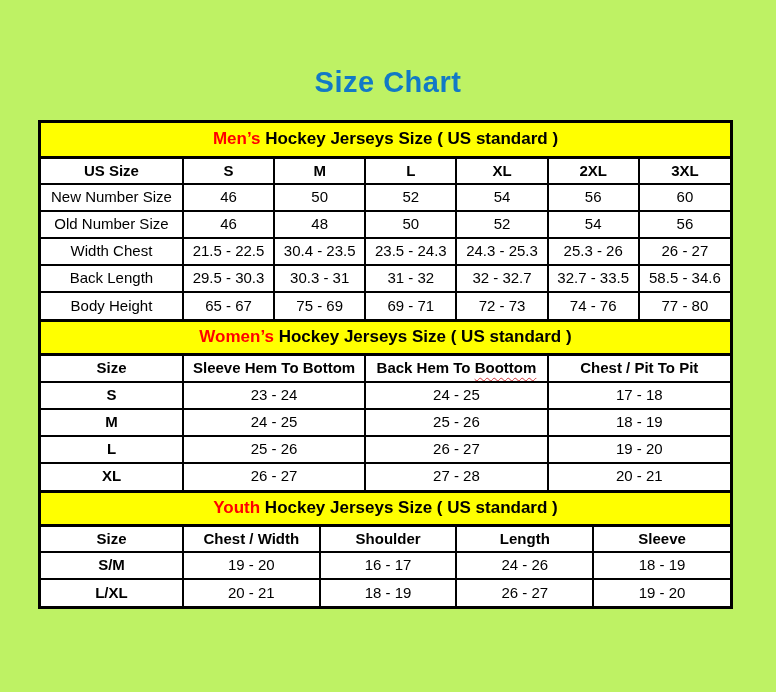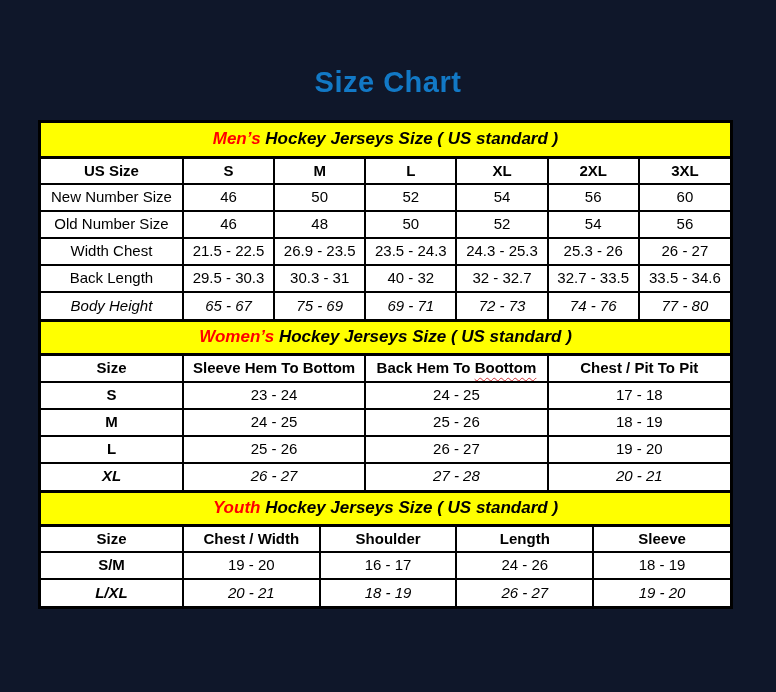--- a/index.html
+++ b/index.html
@@ -11,21 +11,21 @@
   }
   * { box-sizing: border-box; }
   html, body { margin: 0; padding: 0; }
   body {
     width: 776px; height: 692px;
     background: #ffffff;
     font-family: "Liberation Sans", sans-serif;
     color: #000;
     overflow: hidden;
   }
-  .page { position: relative; width: 776px; height: 692px; background: #0f172a; }
+  .page { position: relative; width: 776px; height: 692px; background: #bef264; }
 
   .title {
     position: absolute;
     left: 0; top: 66px;
     width: 776px;
     margin: 0;
     text-align: center;
     color: var(--title-blue);
     font-size: 29px;
     font-weight: bold;
@@ -54,31 +54,30 @@
     font-size: 15px;
     line-height: 1.1;
     height: 27px;
     font-weight: normal;
     overflow: hidden;
     white-space: nowrap;
   }
   table.size-table th { font-weight: bold; }
   table.size-table td:first-child, table.size-table th:first-child { border-left: none; }
   table.size-table td:last-child,  table.size-table th:last-child  { border-right: none; }
-  table.size-table tr:last-child td { border-bottom: none; font-style: italic; }
+  table.size-table tr:last-child td { border-bottom: none; }
 
   table.size-table tr.band td {
     background: var(--band-yellow);
     border-left: none; border-right: none;
     border-top: 3px solid var(--border-black);
     border-bottom: 3px solid var(--border-black);
     font-weight: bold;
     font-size: 17px;
     height: 34px;
-    font-style: italic;
   }
   table.size-table:first-child tr.band td { border-top: none; }
   .band .highlight { color: var(--accent-red); }
 
   table.size-table.bold-labels td.row-label { font-weight: bold; }
 
   .squiggle {
     text-decoration-line: underline;
     text-decoration-style: wavy;
     text-decoration-color: var(--squiggle-red);
@@ -131,34 +130,34 @@
             <td class="value-cell">46</td>
             <td class="value-cell">48</td>
             <td class="value-cell">50</td>
             <td class="value-cell">52</td>
             <td class="value-cell">54</td>
             <td class="value-cell">56</td>
           </tr>
           <tr>
             <td class="row-label">Width Chest</td>
             <td class="value-cell">21.5 - 22.5</td>
-            <td class="value-cell">26.9 - 23.5</td>
+            <td class="value-cell">30.4 - 23.5</td>
             <td class="value-cell">23.5 - 24.3</td>
             <td class="value-cell">24.3 - 25.3</td>
             <td class="value-cell">25.3 - 26</td>
             <td class="value-cell">26 - 27</td>
           </tr>
           <tr>
             <td class="row-label">Back Length</td>
             <td class="value-cell">29.5 - 30.3</td>
             <td class="value-cell">30.3 - 31</td>
-            <td class="value-cell">40 - 32</td>
+            <td class="value-cell">31 - 32</td>
             <td class="value-cell">32 - 32.7</td>
             <td class="value-cell">32.7 - 33.5</td>
-            <td class="value-cell">33.5 - 34.6</td>
+            <td class="value-cell">58.5 - 34.6</td>
           </tr>
           <tr>
             <td class="row-label">Body Height</td>
             <td class="value-cell">65 - 67</td>
             <td class="value-cell">75 - 69</td>
             <td class="value-cell">69 - 71</td>
             <td class="value-cell">72 - 73</td>
             <td class="value-cell">74 - 76</td>
             <td class="value-cell">77 - 80</td>
           </tr>

